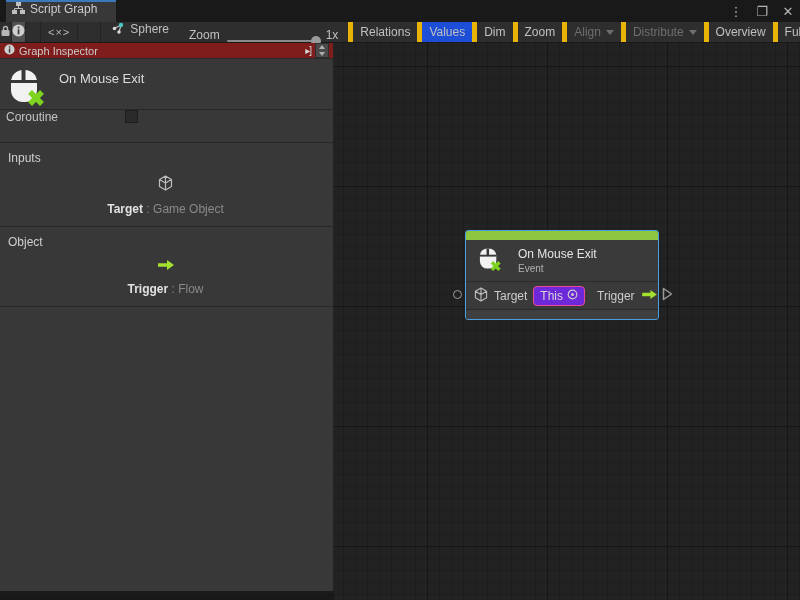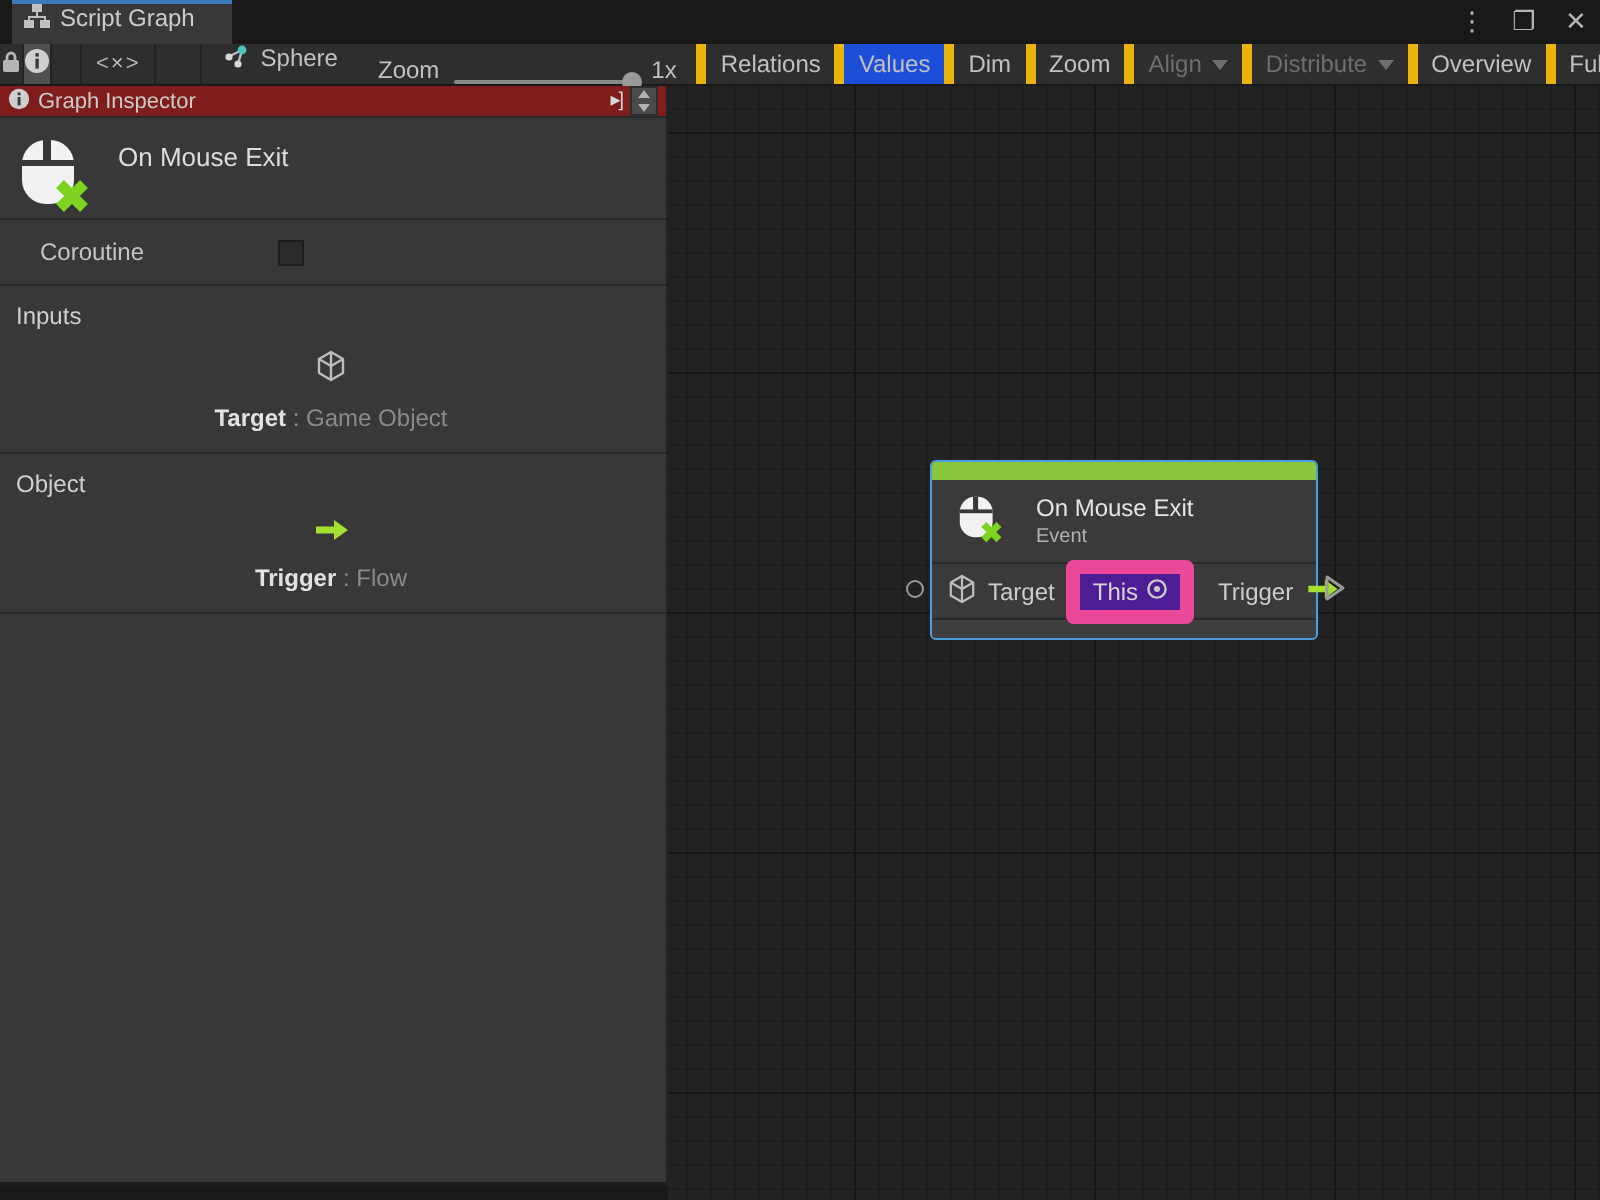--- a/index.html
+++ b/index.html
@@ -76,21 +76,21 @@
   .spinner {
     width: 14px; height: 15px; background: #4a4a4a; border: 1px solid #2d2d2d;
     display: flex; flex-direction: column; align-items: center; justify-content: center; gap: 3px;
   }
   .tri-up { width: 0; height: 0; border-left: 3px solid transparent; border-right: 3px solid transparent; border-bottom: 4px solid #b0b0b0; }
   .tri-down { width: 0; height: 0; border-left: 3px solid transparent; border-right: 3px solid transparent; border-top: 4px solid #b0b0b0; }
 
   .sect { border-bottom: 1px solid #272727; }
   .unit-head { height: 51px; padding: 7px 8px; display: flex; align-items: flex-start; gap: 13px; }
   .unit-title { font-size: 13px; color: #dcdcdc; margin-top: 5px; }
-  .row-coroutine { height: 33px; display: flex; align-items: center; padding: 0 20px; }
+  .row-coroutine { height: 33px; display: flex; align-items: flex-start; padding: 0 6px; }
   .row-coroutine .lbl { width: 119px; color: #c4c4c4; }
   .checkbox { width: 13px; height: 13px; background: #2a2a2a; border: 1px solid #1d1d1d; }
   .io-sect { padding: 8px 10px 10px 8px; }
   .io-heading { color: #cfcfcf; margin-bottom: 10px; }
   .io-row { display: flex; align-items: center; gap: 8px; flex-direction: column; }
   .io-name { font-weight: bold; color: #e2e2e2; }
   .io-type { color: #8a8a8a; }
 
   
   .canvas {
@@ -116,21 +116,21 @@
   .node-title { font-size: 12px; color: #e4e4e4; }
   .node-sub { font-size: 10px; color: #b2b2b2; }
   .node-body {
     border-top: 1px solid #2b2b2b; height: 28px;
     display: flex; align-items: center; gap: 6px; padding: 0 8px;
   }
   .node-foot { border-top: 1px solid #2b2b2b; height: 10px; background: #3f3f3f; border-radius: 0 0 2px 2px; }
   .port-label { color: #cccccc; }
   .pill {
     display: flex; align-items: center; gap: 4px;
-    border: 7px solid #ec4899; border-radius: 4px; background: #4c1d95;
+    border: 1px solid #ec4899; border-radius: 4px; background: #6d28d9;
     padding: 2px 6px; color: #d6d6d6; font-size: 12px;
   }
   .flexgap { flex: 1; }
   .port-in {
     position: absolute; left: -13px; top: 59px; width: 9px; height: 9px;
     border: 1.5px solid #9a9a9a; border-radius: 50%;
   }
   .port-out { position: absolute; right: -15px; top: 56px; }
 
   .mouse-icon-wrap { position: relative; display: inline-block; }

